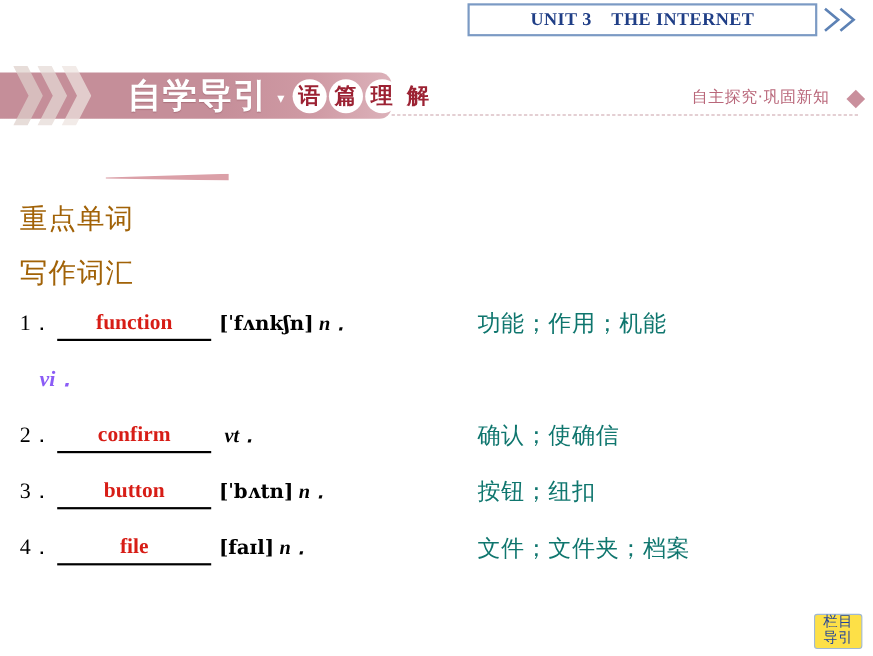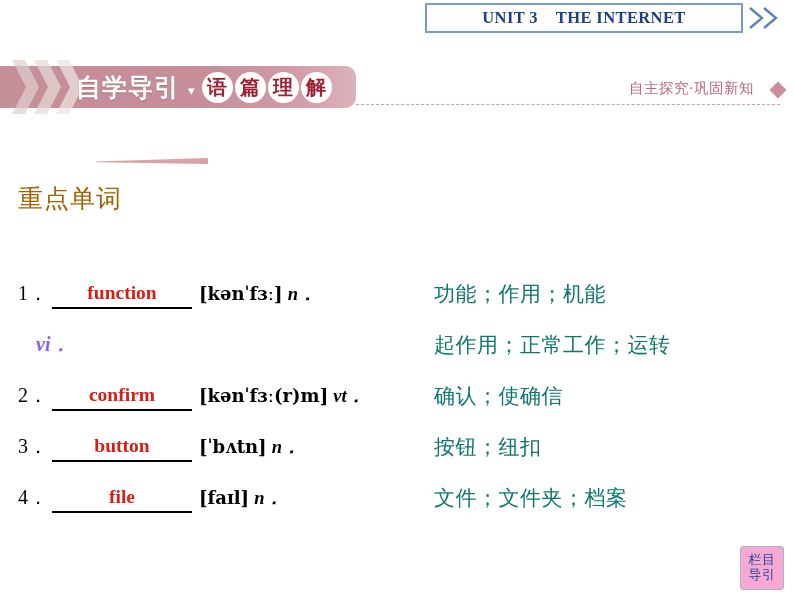--- a/index.html
+++ b/index.html
@@ -66,25 +66,26 @@
   #section-title-wrap {
     position: absolute;
     left: 76px; top: 66px;
     height: 42px;
     display: flex;
     align-items: center;
     gap: 0px;
   }
   #section-title-main {
     color: #ffffff;
-    font-size: 25px;
+    font-size: 31px;
     font-weight: bold;
     letter-spacing: 1px;
     font-family: "DejaVu Sans", sans-serif;
     text-shadow: 0 1px 1px rgba(120,60,70,0.35);
+    margin-left: 40px;
   }
   #section-title-sep {
     color: #ffffff;
     font-size: 13px;
     margin: 6px 7px 0 8px;
     font-family: "DejaVu Sans", sans-serif;
   }
   .circ-char {
     display: inline-flex;
     align-items: center;
@@ -219,22 +220,22 @@
     color: #0f766e;
     font-family: "DejaVu Serif", serif;
     white-space: nowrap;
     letter-spacing: 0.5px;
   }
 
   
   #nav-button {
     position: absolute;
     right: 10px; bottom: 6px;
-    width: 44px; height: 44px;
-    background: #f9a8d4;
+    width: 44px; height: 32px;
+    background: #fde047;
     border: 1px solid #9fb8d4;
     border-radius: 3px;
     display: flex;
     flex-direction: column;
     align-items: center;
     justify-content: center;
     line-height: 1.12;
   }
   .nav-line {
     color: #24459a;
@@ -281,49 +282,48 @@
 
   <div id="dash-rule"></div>
   <div id="subtitle-right">自主探究·巩固新知</div>
   <div id="subtitle-diamond"></div>
 
   <svg id="decor-line" viewBox="0 0 112 6" preserveAspectRatio="none">
     <polygon points="0,3.4 112,0 112,6 0,4.2" fill="#dba0a8"></polygon>
   </svg>
 
   <div class="cn-heading" id="heading-keywords">重点单词</div>
+  <div class="cn-heading" id="heading-writing">写作词汇</div>
 
   <div id="vocab-list">
 
     <div class="vrow">
       <div class="v-left">
         <span class="v-num">1．</span>
         <span class="v-blank">
           <span class="v-answer">function</span>
         </span>
-        <span class="v-phon">[kənˈfɜː]</span>
+        <span class="v-phon">[ˈfʌnkʃn]</span>
         <span class="v-pos">n．</span>
       </div>
       <div class="v-meaning">功能；作用；机能</div>
     </div>
 
     <div class="vrow">
       <div class="v-left">
         <span class="v-pos-standalone">vi．</span>
       </div>
-      <div class="v-meaning">起作用；正常工作；运转</div>
     </div>
 
     <div class="vrow">
       <div class="v-left">
         <span class="v-num">2．</span>
         <span class="v-blank">
           <span class="v-answer">confirm</span>
         </span>
-        <span class="v-phon">[kənˈfɜː(r)m]</span>
         <span class="v-pos">vt．</span>
       </div>
       <div class="v-meaning">确认；使确信</div>
     </div>
 
     <div class="vrow">
       <div class="v-left">
         <span class="v-num">3．</span>
         <span class="v-blank">
           <span class="v-answer">button</span>

